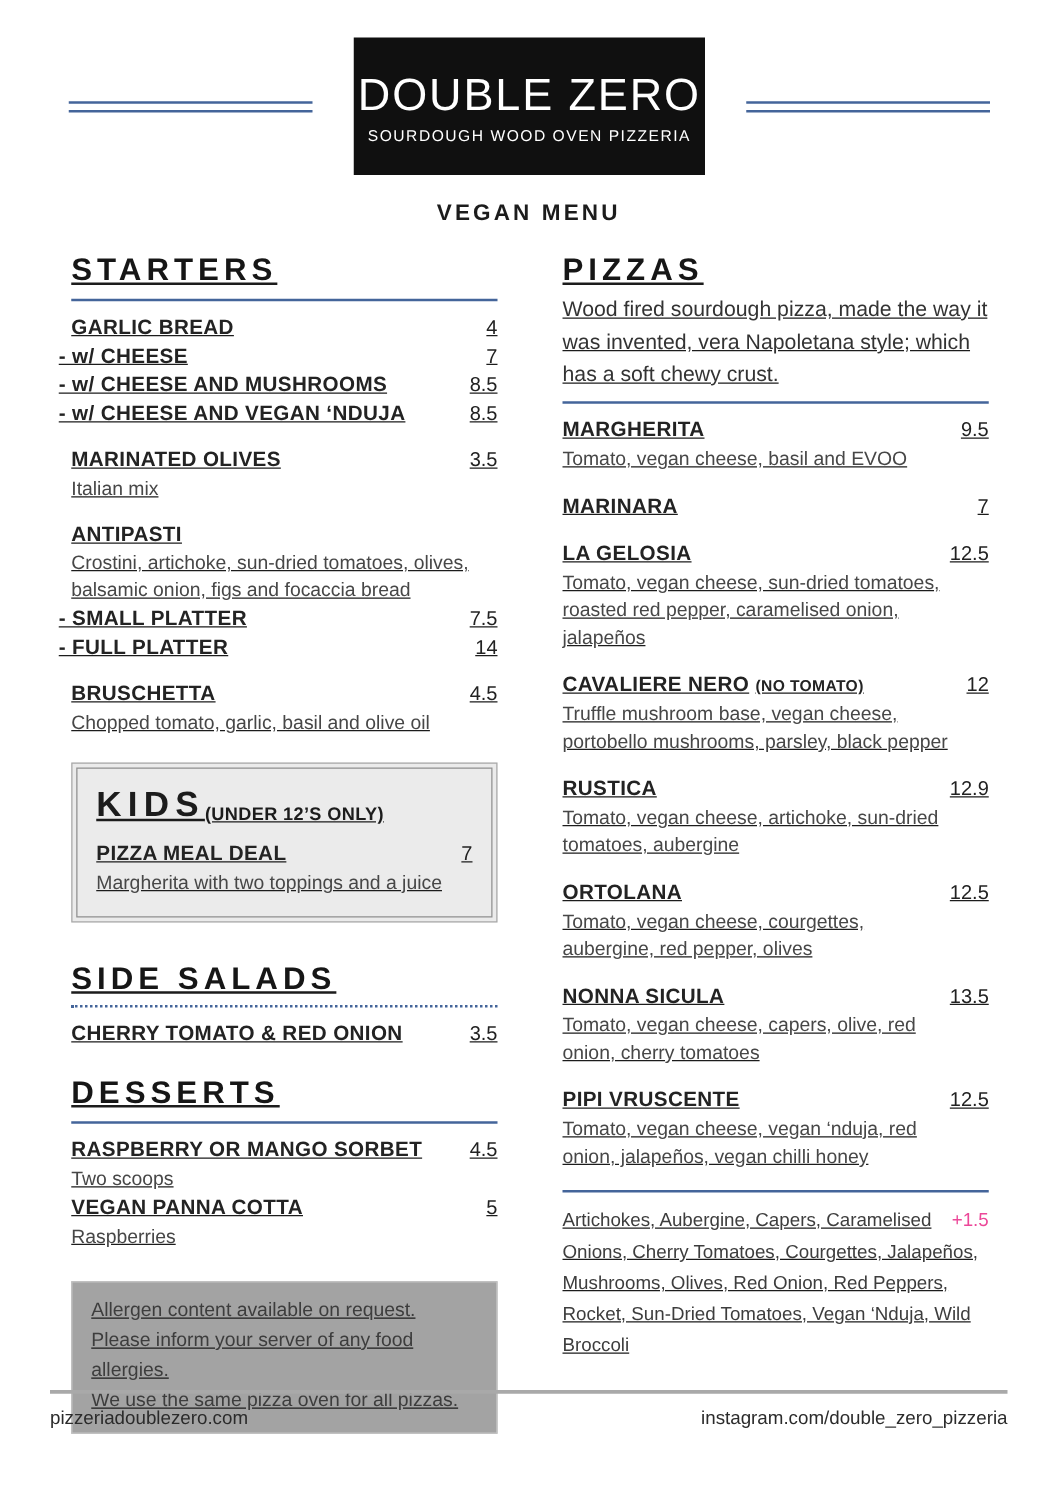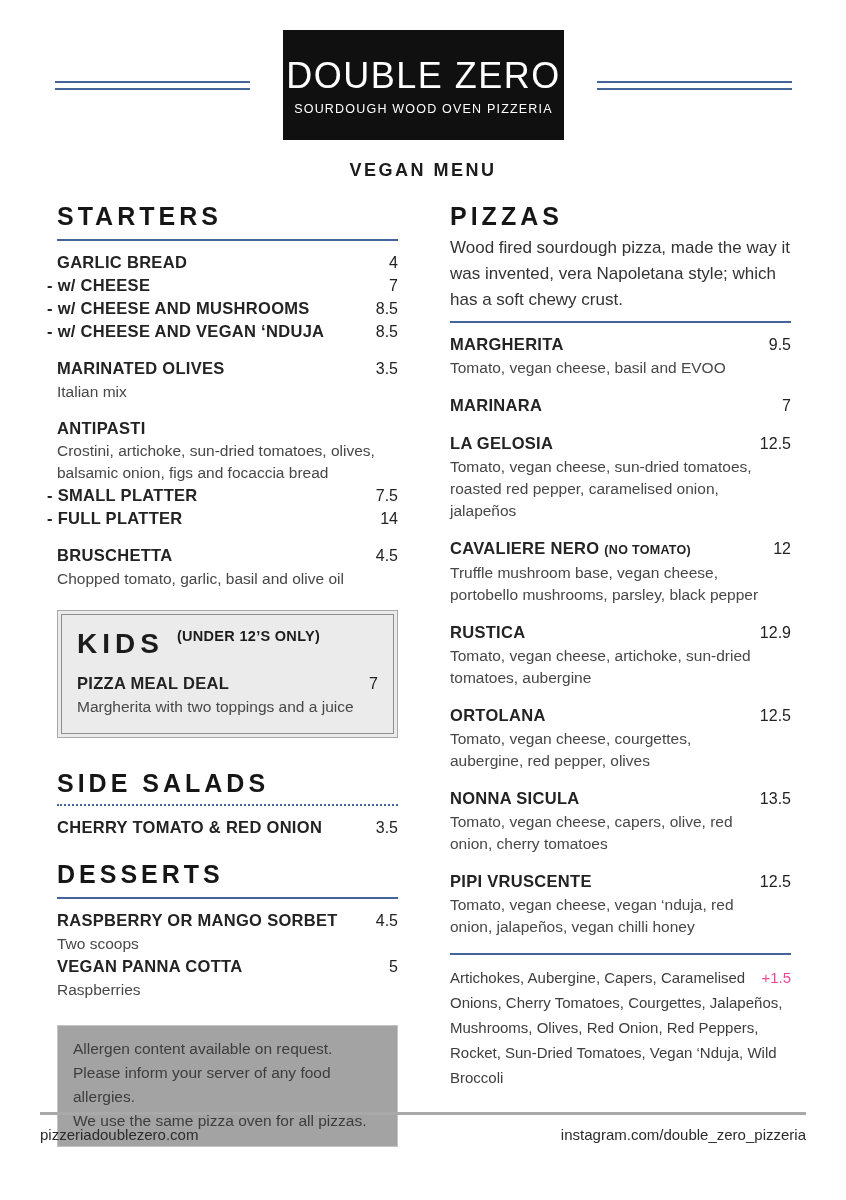--- a/index.html
+++ b/index.html
@@ -17,41 +17,41 @@
   .dbl-line.right { margin-right:54px; margin-left:33px; }
   .logo-box {
     width:281px; height:110px; background:#101010; color:#ffffff;
     display:flex; flex-direction:column; align-items:center; justify-content:center;
   }
   .logo-title { font-size:36px; font-weight:400; letter-spacing:1.5px; white-space:nowrap; }
   .logo-sub   { font-size:12.5px; font-weight:400; letter-spacing:1.2px; margin-top:5px; white-space:nowrap; }
   .menu-title { text-align:center; font-size:18px; font-weight:700; letter-spacing:2.5px; margin-top:20px; }
 
   
-  .columns { display:flex; gap:52px; padding:0 56px 0 57px; margin-top:20px; }
+  .columns { display:flex; gap:52px; padding:0 56px 0 57px; margin-top:20px;text-decoration:underline; }
   .col { min-width:0; }
   .col.left  { width:341px; flex:0 0 341px; }
   .col.right { width:341px; flex:0 0 341px; }
 
   .section-heading { font-size:25px; font-weight:700; letter-spacing:4px; color:#161616; line-height:30px; }
   .rule { border:none; border-top:2px solid #44659a; margin:8px 0 10px; }
   .rule.dotted { border-top:2px dotted #44659a; margin:6px 0 10px; }
 
   .row { display:flex; justify-content:space-between; align-items:baseline; line-height:22px; }
   .nm  { font-size:16.5px; font-weight:700; letter-spacing:0.3px; color:#232323; }
   .nm-note { font-size:12.5px; font-weight:700; letter-spacing:0.3px; color:#232323; margin-left:5px; }
   .pr  { font-size:16px; font-weight:400; color:#222222; padding-left:10px; white-space:nowrap; }
   .ds  { font-size:15.5px; font-weight:300; color:#474747; line-height:22px; margin-top:1px; }
   .sub .nm { margin-left:-10px; }
   .gap { margin-top:14px; }
 
   
   .kids-box { margin-top:20px; border:1px solid #a8a8a8; background:#ebebeb; padding:3px; }
   .kids-inner { border:1px solid #8f8f8f; padding:13px 15px 15px; }
-  .kids-head { display:flex; align-items:flex-start; gap:13px; }
+  .kids-head { display:flex; align-items:flex-end; }
   .kids-title { font-size:28px; font-weight:700; letter-spacing:5px; line-height:32px; }
   .kids-note  { font-size:14.5px; font-weight:700; letter-spacing:0.3px; }
   .kids-item  { margin-top:12px; }
 
   
   .allergen-box { margin-top:24px; border:1px solid #c4c4c4; background:#a3a3a3; padding:11px 15px 13px; }
   .allergen-line { font-size:15.5px; font-weight:300; color:#3d3d3d; line-height:24px; }
 
   
   .pizza-intro { font-size:17px; font-weight:300; color:#333333; line-height:26px; margin-top:4px; }

